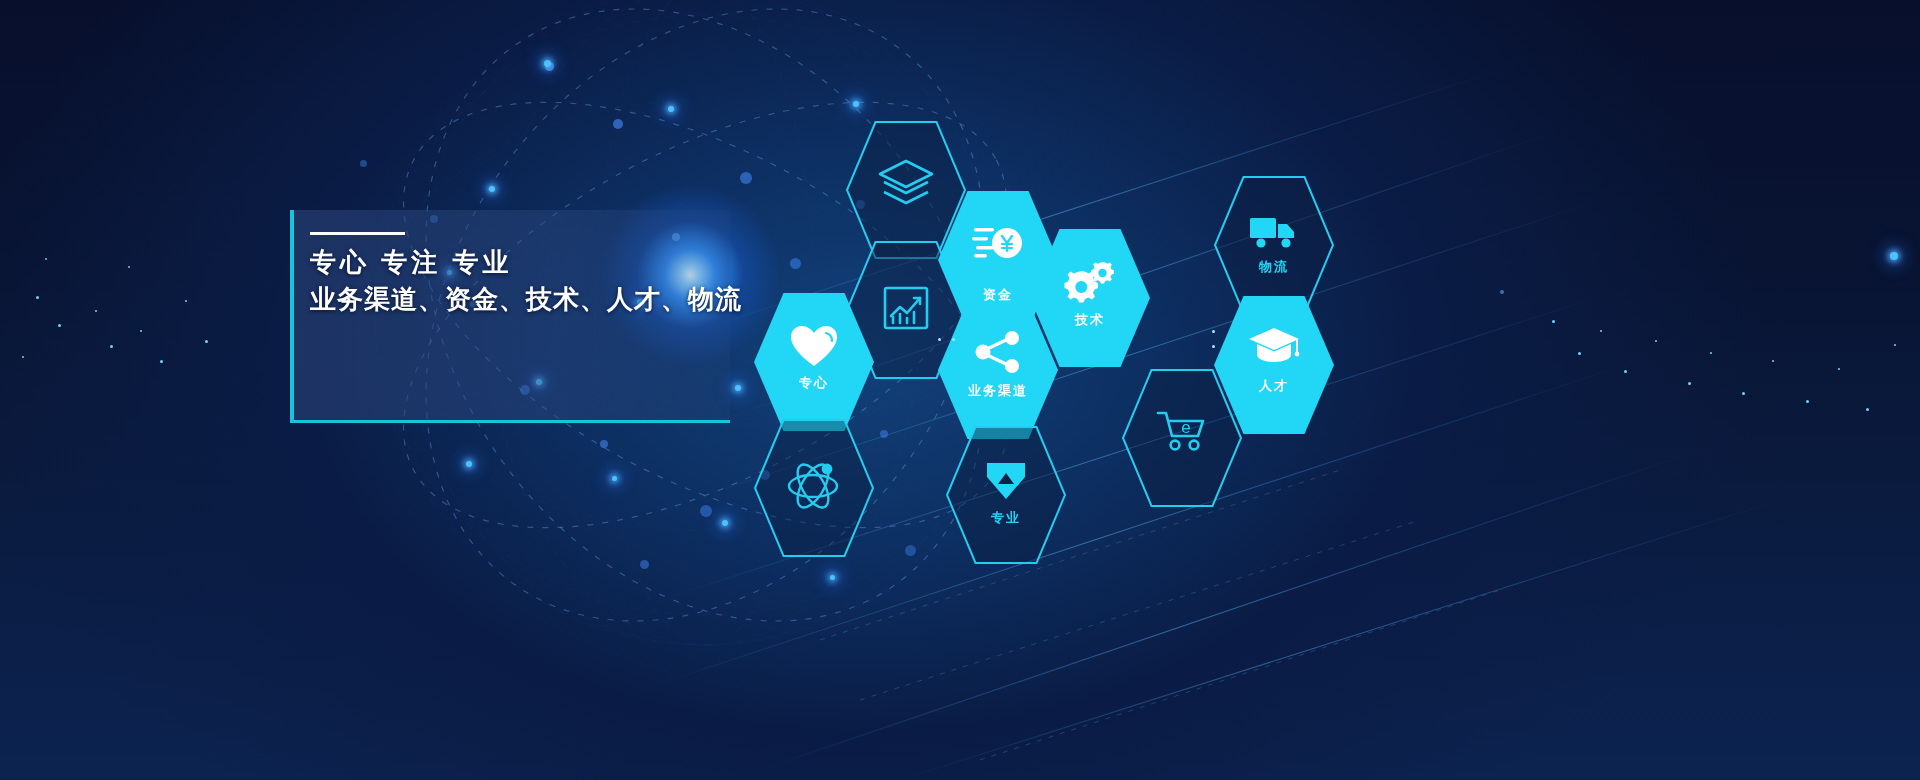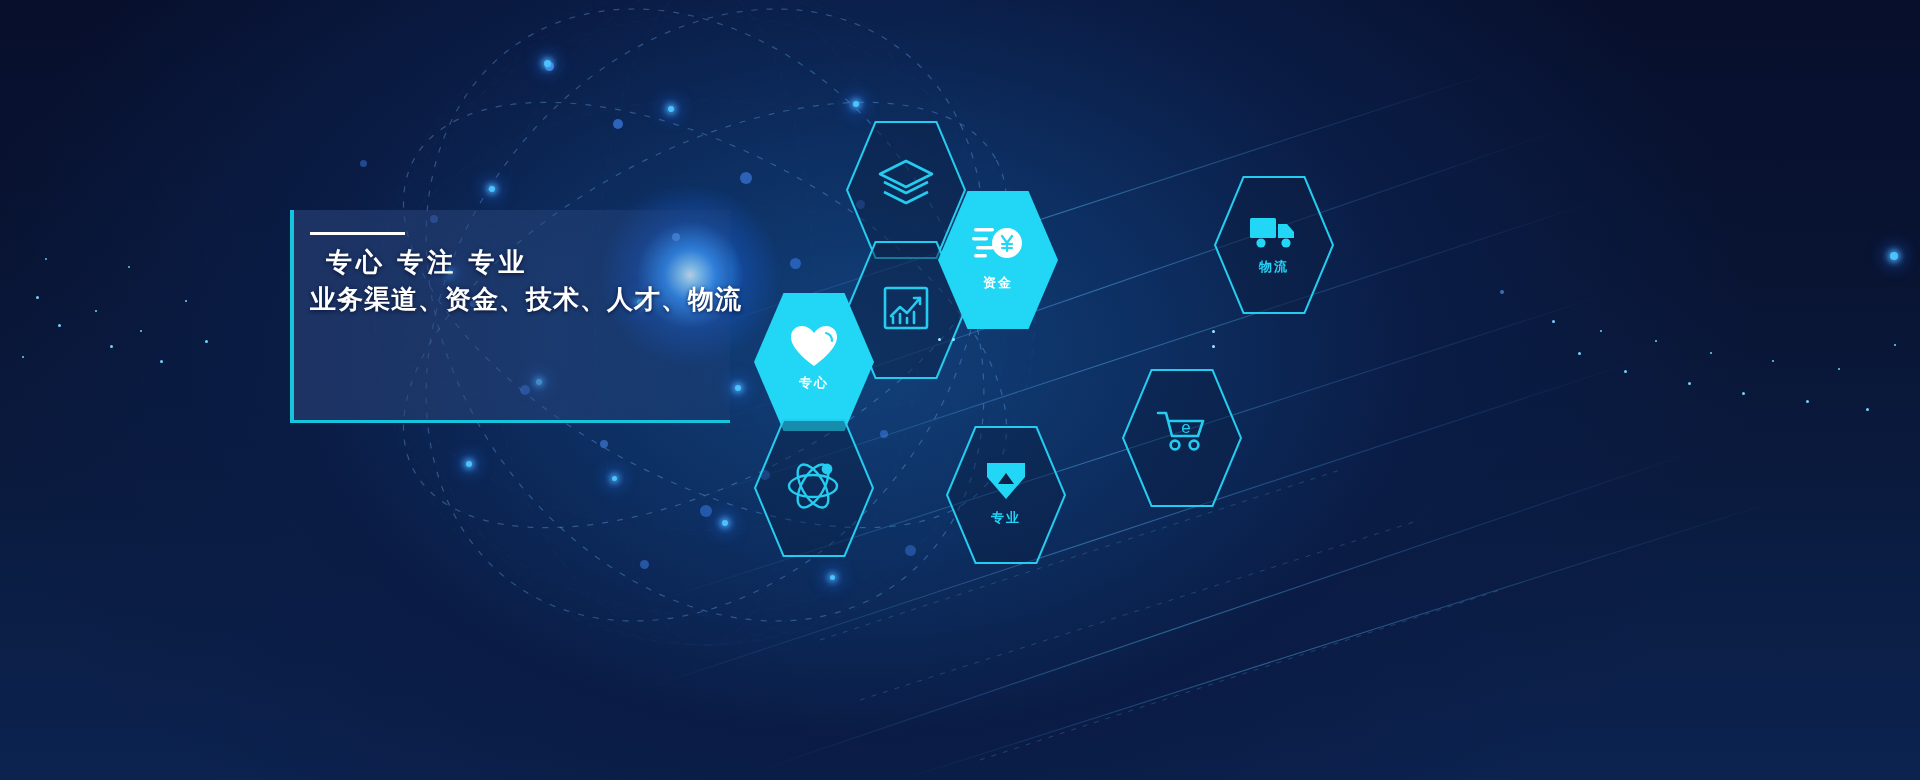--- a/index.html
+++ b/index.html
@@ -43,21 +43,21 @@
   .panel::before{
     content:""; position:absolute; left:0; top:0; width:4px; height:100%;
     background:#17c4dd;
   }
   .tline{ position:absolute; left:310px; top:232px; width:95px; height:3px; background:#ffffff; }
   .titles{ position:absolute; left:310px; top:244px; width:430px; color:#fff; }
   .titles div{
     font-size:26px; line-height:37px; font-weight:bold; white-space:nowrap;
     letter-spacing:1px; text-shadow:0 1px 4px rgba(0,10,40,.85);
   }
-  .titles div.t1{ letter-spacing:4px;margin-left:16px; }
+  .titles div.t1{ letter-spacing:4px; }
   .subt{
     position:absolute; left:312px; top:437px; width:420px;
     text-align:center; color:#9fb2cf; font-size:10.5px; line-height:14px;
     opacity:.92; text-shadow:0 1px 3px rgba(0,10,40,.8);
   }
 
   
   .hex{ position:absolute; }
   .hex svg{ display:block; overflow:visible; }
   .hexlabel{
@@ -303,23 +303,41 @@
         <circle cx="35" cy="21" r="15"></circle>
         <g stroke="#22d6f5" stroke-width="2.2" stroke-linecap="round" fill="none">
           <line x1="30" y1="14" x2="35" y2="21"></line>
           <line x1="40" y1="14" x2="35" y2="21"></line>
           <line x1="35" y1="21" x2="35" y2="29"></line>
           <line x1="30" y1="22" x2="40" y2="22"></line>
           <line x1="30" y1="26" x2="40" y2="26"></line>
         </g>
       </svg>
     </span>
-    <span class="hexlabel" style="top:84px">资金</span>
-  </div>
-
+    <span class="hexlabel" style="top:96px">资金</span>
+  </div>
+
+  <div class="hex solid" style="left:1029px;top:228px;width:122px;height:140px">
+    <svg width="122" height="140" viewBox="0 0 122 140">
+      <polygon points="30.5,1 91.5,1 121,70 91.5,139 30.5,139 1,70" fill="#22d6f5"></polygon>
+    </svg>
+    <span class="hexicon" style="top:33px">
+      <svg width="52" height="46" viewBox="0 0 52 46" fill="#ffffff">
+        <g transform="translate(18,26)">
+          <path d="M0,-16 L4,-15 L6.5,-13.5 L10,-15.5 L13,-12.5 L11,-9 L12.5,-5.5 L16,-4 L16,1 L12.5,2.5 L11,6 L13,9.5 L10,12.5 L6.5,10.5 L3,12 L1.5,15.5 L-3,15.5 L-4.5,12 L-8,10.5 L-11.5,12.5 L-14.5,9.5 L-12.5,6 L-14,2.5 L-17.5,1 L-17.5,-4 L-14,-5.5 L-12.5,-9 L-14.5,-12.5 L-11.5,-15.5 L-8,-13.5 L-4.5,-15 Z"></path>
+          <circle cx="-0.7" cy="0" r="6" fill="#22d6f5"></circle>
+        </g>
+        <g transform="translate(39,12) scale(.68)">
+          <path d="M0,-16 L4,-15 L6.5,-13.5 L10,-15.5 L13,-12.5 L11,-9 L12.5,-5.5 L16,-4 L16,1 L12.5,2.5 L11,6 L13,9.5 L10,12.5 L6.5,10.5 L3,12 L1.5,15.5 L-3,15.5 L-4.5,12 L-8,10.5 L-11.5,12.5 L-14.5,9.5 L-12.5,6 L-14,2.5 L-17.5,1 L-17.5,-4 L-14,-5.5 L-12.5,-9 L-14.5,-12.5 L-11.5,-15.5 L-8,-13.5 L-4.5,-15 Z"></path>
+          <circle cx="-0.7" cy="0" r="6.2" fill="#22d6f5"></circle>
+        </g>
+      </svg>
+    </span>
+    <span class="hexlabel" style="top:83px">技术</span>
+  </div>
 
   <div class="hex outline" style="left:1213px;top:175px;width:122px;height:140px">
     <svg width="122" height="140" viewBox="0 0 122 140">
       <polygon points="30.5,2 91.5,2 120,70 91.5,138 30.5,138 2,70" fill="rgba(11,30,66,.5)" stroke="#24cdf0" stroke-width="2"></polygon>
     </svg>
     <span class="hexicon" style="top:38px">
       <svg width="52" height="38" viewBox="0 0 52 38" fill="#22d6f5">
         <rect x="2" y="5" width="26" height="20" rx="1.5"></rect>
         <path d="M30,11 h9 l7,8 v6 h-16 z"></path>
         <circle cx="13" cy="30" r="4.6"></circle>
@@ -335,21 +353,50 @@
     </svg>
     <span class="hexicon" style="top:32px">
       <svg width="50" height="44" viewBox="0 0 50 44" fill="#ffffff">
         <path d="M25,42 C6,28 2,19 2,13 C2,6 7,2 13,2 C18,2 22,5 25,9 C28,5 32,2 37,2 C43,2 48,6 48,13 C48,19 44,28 25,42 Z"></path>
         <path d="M37,9 C41,10 43,13 43,17" fill="none" stroke="#22d6f5" stroke-width="2.2" stroke-linecap="round"></path>
       </svg>
     </span>
     <span class="hexlabel" style="top:82px">专心</span>
   </div>
 
-
+  <div class="hex solid" style="left:937px;top:300px;width:122px;height:140px">
+    <svg width="122" height="140" viewBox="0 0 122 140">
+      <polygon points="30.5,1 91.5,1 121,70 91.5,139 30.5,139 1,70" fill="#22d6f5"></polygon>
+    </svg>
+    <span class="hexicon" style="top:30px">
+      <svg width="48" height="44" viewBox="0 0 48 44" fill="#ffffff">
+        <circle cx="38" cy="8" r="7"></circle>
+        <circle cx="9" cy="22" r="7.5"></circle>
+        <circle cx="38" cy="36" r="7"></circle>
+        <line x1="13" y1="19" x2="34" y2="9" stroke="#ffffff" stroke-width="3.4"></line>
+        <line x1="13" y1="25" x2="34" y2="35" stroke="#ffffff" stroke-width="3.4"></line>
+      </svg>
+    </span>
+    <span class="hexlabel" style="top:82px">业务渠道</span>
+  </div>
+
+  <div class="hex solid" style="left:1213px;top:295px;width:122px;height:140px">
+    <svg width="122" height="140" viewBox="0 0 122 140">
+      <polygon points="30.5,1 91.5,1 121,70 91.5,139 30.5,139 1,70" fill="#22d6f5"></polygon>
+    </svg>
+    <span class="hexicon" style="top:30px">
+      <svg width="52" height="42" viewBox="0 0 52 42" fill="#ffffff">
+        <polygon points="26,3 51,14 26,25 1,14"></polygon>
+        <path d="M9,19 v11 c0,4 8,7 17,7 s17,-3 17,-7 v-11 l-17,7.5 z"></path>
+        <line x1="49" y1="15" x2="49" y2="27" stroke="#ffffff" stroke-width="2"></line>
+        <circle cx="49" cy="29" r="2.4"></circle>
+      </svg>
+    </span>
+    <span class="hexlabel" style="top:82px">人才</span>
+  </div>
 
 
   <div class="hex outline" style="left:1121px;top:368px;width:122px;height:140px">
     <svg width="122" height="140" viewBox="0 0 122 140">
       <polygon points="30.5,2 91.5,2 120,70 91.5,138 30.5,138 2,70" fill="rgba(11,30,66,.45)" stroke="#24cdf0" stroke-width="2"></polygon>
     </svg>
     <span class="hexicon" style="top:42px">
       <svg width="52" height="44" viewBox="0 0 52 44" fill="none" stroke="#24cdf0" stroke-width="2.6" stroke-linejoin="round" stroke-linecap="round">
         <polyline points="2,3 10,3 16,26 42,26 47,11 12,11"></polyline>
         <circle cx="19" cy="35" r="4.4"></circle>

